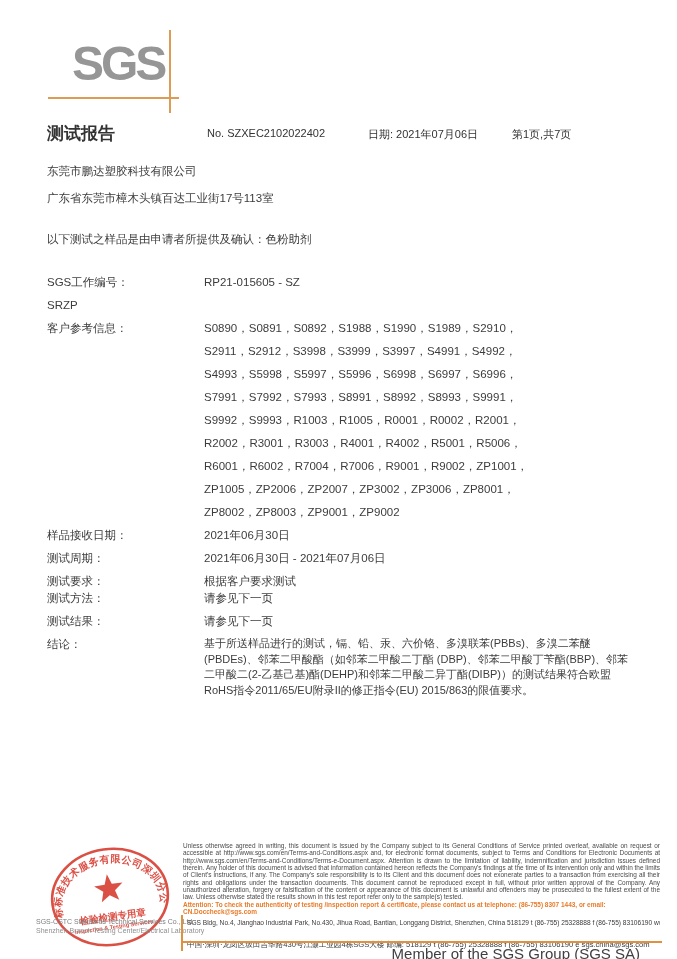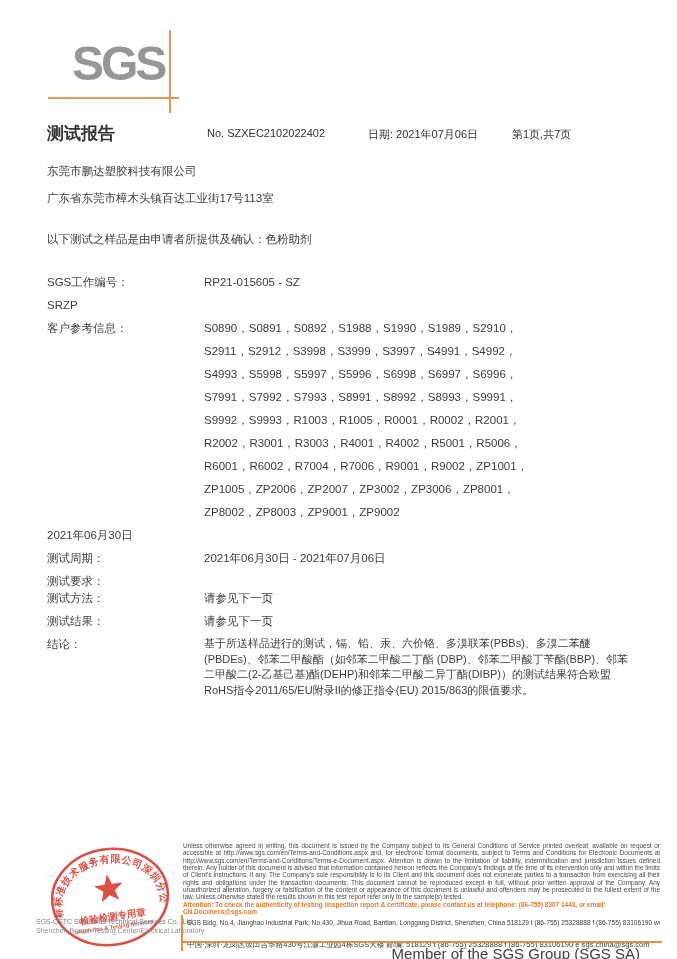--- a/index.html
+++ b/index.html
@@ -77,28 +77,30 @@
 S2911，S2912，S3998，S3999，S3997，S4991，S4992，
 S4993，S5998，S5997，S5996，S6998，S6997，S6996，
 S7991，S7992，S7993，S8991，S8992，S8993，S9991，
 S9992，S9993，R1003，R1005，R0001，R0002，R2001，
 R2002，R3001，R3003，R4001，R4002，R5001，R5006，
 R6001，R6002，R7004，R7006，R9001，R9002，ZP1001，
 ZP1005，ZP2006，ZP2007，ZP3002，ZP3006，ZP8001，
 ZP8002，ZP8003，ZP9001，ZP9002</span>
     </div>
     <div class="frow">
+      <span class="lbl">样品接收日期：</span>
       <span class="val">2021年06月30日</span>
     </div>
     <div class="frow">
       <span class="lbl">测试周期：</span>
       <span class="val">2021年06月30日 - 2021年07月06日</span>
     </div>
     <div class="frow">
       <span class="lbl">测试要求：</span>
+      <span class="val">根据客户要求测试</span>
     </div>
     <div class="frow tight">
       <span class="lbl">测试方法：</span>
       <span class="val">请参见下一页</span>
     </div>
     <div class="frow">
       <span class="lbl">测试结果：</span>
       <span class="val">请参见下一页</span>
     </div>
     <div class="frow concl">

